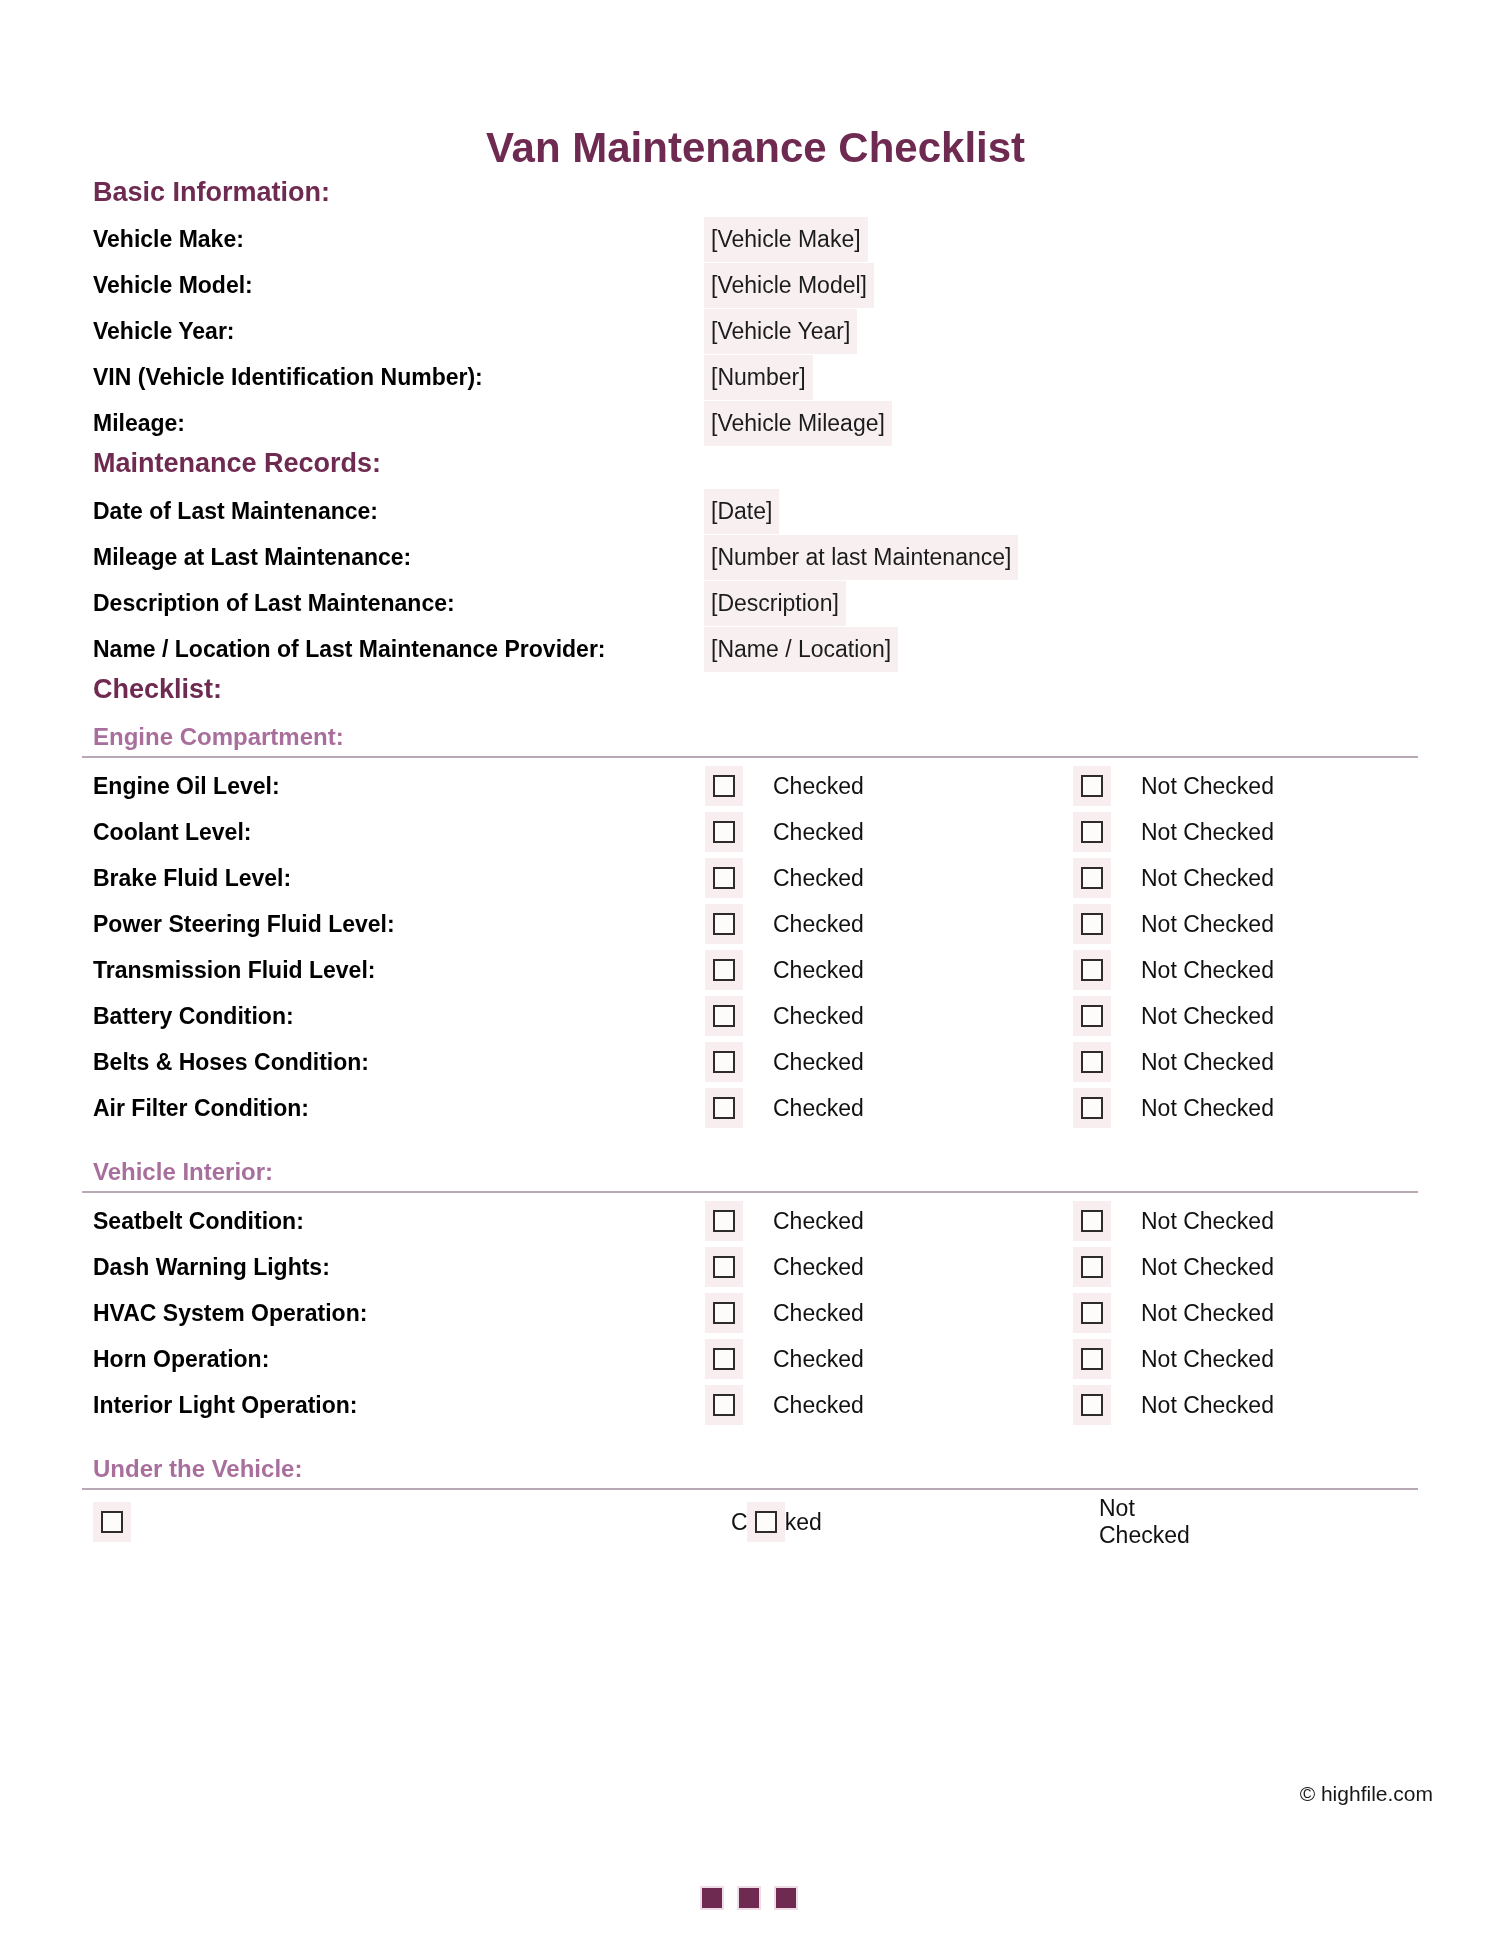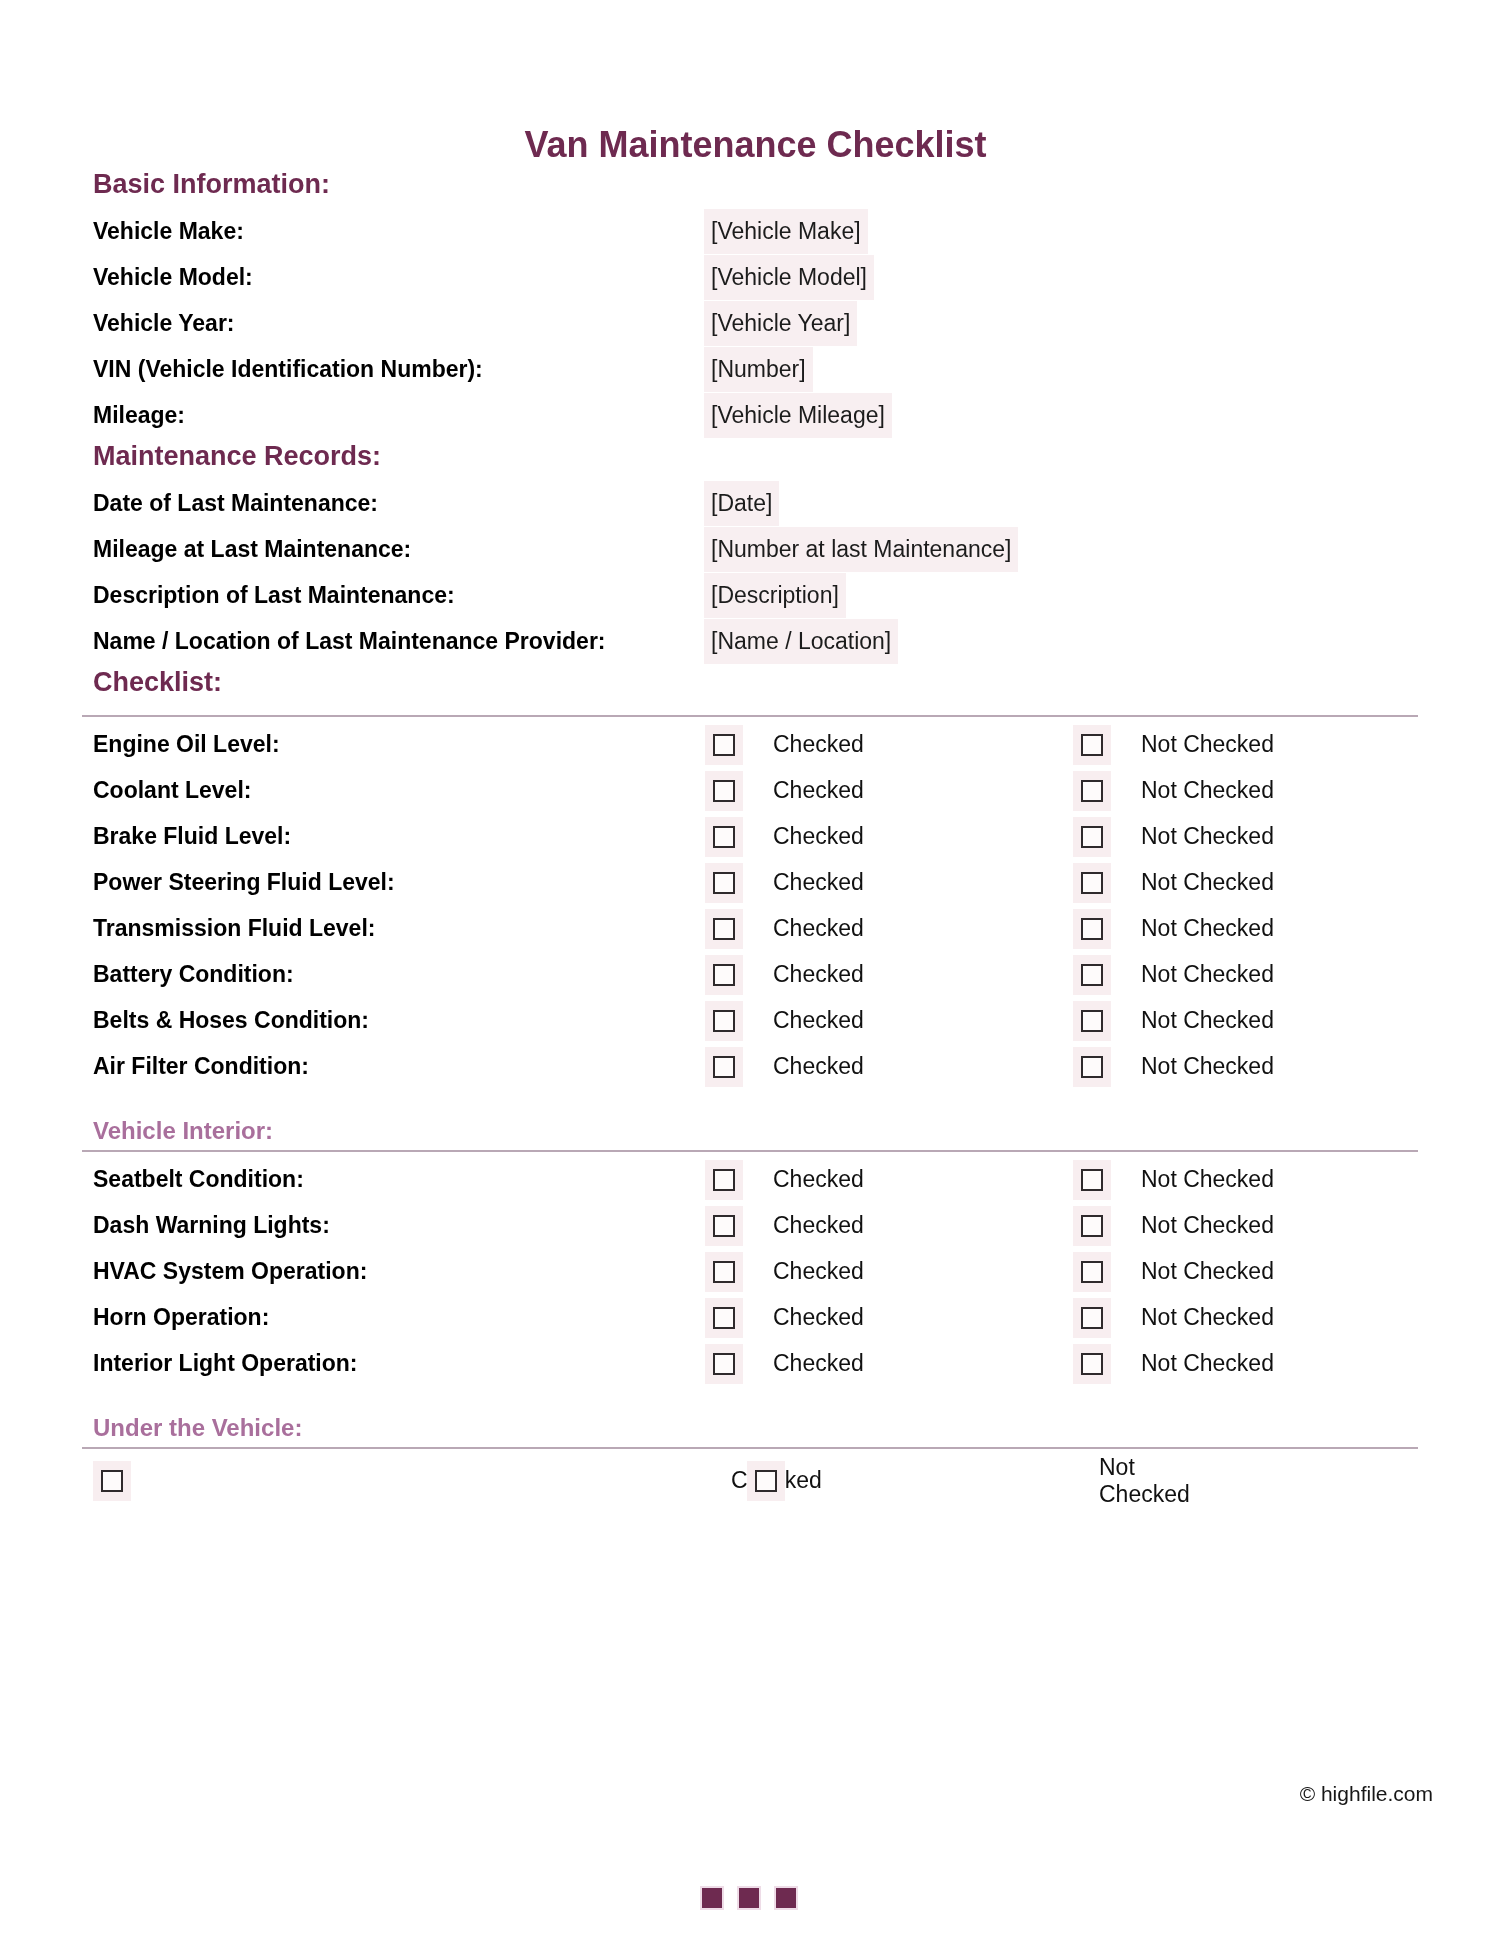--- a/index.html
+++ b/index.html
@@ -16,21 +16,21 @@
     width:1500px;height:1941px;
     box-sizing:border-box;
     padding:0 82px 0 93px;
     background:#ffffff;
     font-family:"Liberation Sans", sans-serif;
     color:#000;
     overflow:hidden;
   }
   h1.title{
     margin:0;padding-top:122px;
-    font-size:36px;line-height:1.25;font-weight:bold;
+    font-size:42px;line-height:1.25;font-weight:bold;
     color:var(--accent-dark);
     text-align:center;
   }
   h2.section-heading{
     margin:0;
     font-size:27px;line-height:1.33;font-weight:bold;
     color:var(--accent-dark);
   }
   .h2-basic{margin-top:82px;}
   .h2-mr{margin-top:22px;}
@@ -144,20 +144,21 @@
 
   <div class="field-row">
     <div class="field-label">Name / Location of Last Maintenance Provider:</div>
     <span class="field-value">[Name / Location]</span>
   </div>
 </div>
 
   <h2 class="section-heading h2-check">Checklist:</h2>
   <div id="checklist-sections">
   <div class="sub-section first">
+    <h3 class="sub-heading">Engine Compartment:</h3>
     <div class="divider"></div>
     <div class="rows">
   <div class="check-row">
     <div class="check-label">Engine Oil Level:</div>
     <span class="cb-hl">
               <span class="cb"></span>
             </span>
     <div class="opt opt-checked">Checked</div>
     <span class="cb-hl">
               <span class="cb"></span>

